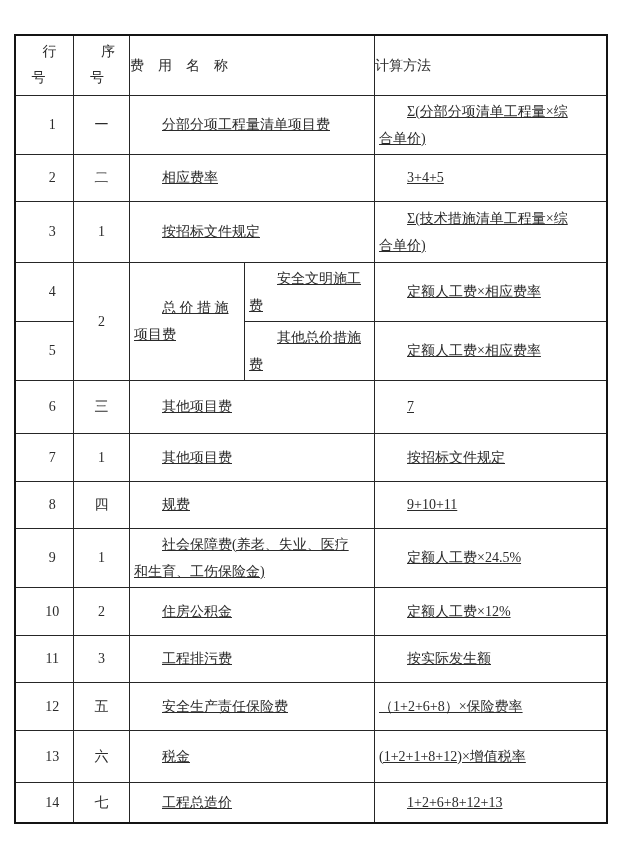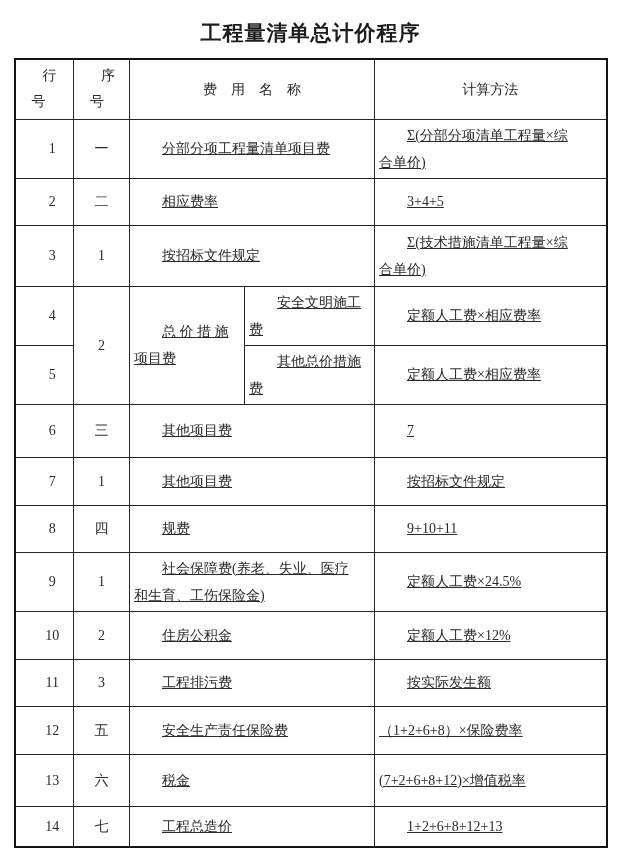--- a/index.html
+++ b/index.html
@@ -40,37 +40,36 @@
     vertical-align: middle;
     overflow: hidden;
   }
   .hdr-split {            
     white-space: pre-line;
     text-align: left;
     padding-left: 16px;
     text-indent: 11px;
     line-height: 26px;
   }
-  .hdr-center { text-align: center; }
+  .hdr-center { text-align: left; }
   .c-no  { text-align: center; padding-left: 16px; }
   .c-seq { text-align: center; }
   .c-name, .c-calc, .c-group {
     white-space: pre-line;
     text-align: left;
     padding: 2px 3px 2px 4px;
     text-indent: 28px;
     text-decoration: underline;
   }
   .no-indent { text-indent: 0; margin-left: 24px; }
 </style>
 </head>
 <body>
 
 <div class="page">
-  <div class="doc-title">工程量清单总计价程序</div>
 
   <table class="pricing">
     <colgroup>
       <col class="c1">
         <col class="c2">
         <col class="c3a">
         <col class="c3b">
         <col class="c4">
     </colgroup>
     <tbody>
@@ -170,21 +169,21 @@
         <td class="c-no">12</td>
         <td class="c-seq">五</td>
         <td class="c-name" colspan="2">安全生产责任保险费</td>
         <td class="c-calc no-indent">（1+2+6+8）×保险费率</td>
       </tr>
 
       <tr style="height:52px">
         <td class="c-no">13</td>
         <td class="c-seq">六</td>
         <td class="c-name" colspan="2">税金</td>
-        <td class="c-calc no-indent">(7+2+6+8+12)×增值税率</td>
+        <td class="c-calc no-indent">(1+2+1+8+12)×增值税率</td>
       </tr>
 
       <tr style="height:41px">
         <td class="c-no">14</td>
         <td class="c-seq">七</td>
         <td class="c-name" colspan="2">工程总造价</td>
         <td class="c-calc">1+2+6+8+12+13</td>
       </tr>
     </tbody>
   </table>

